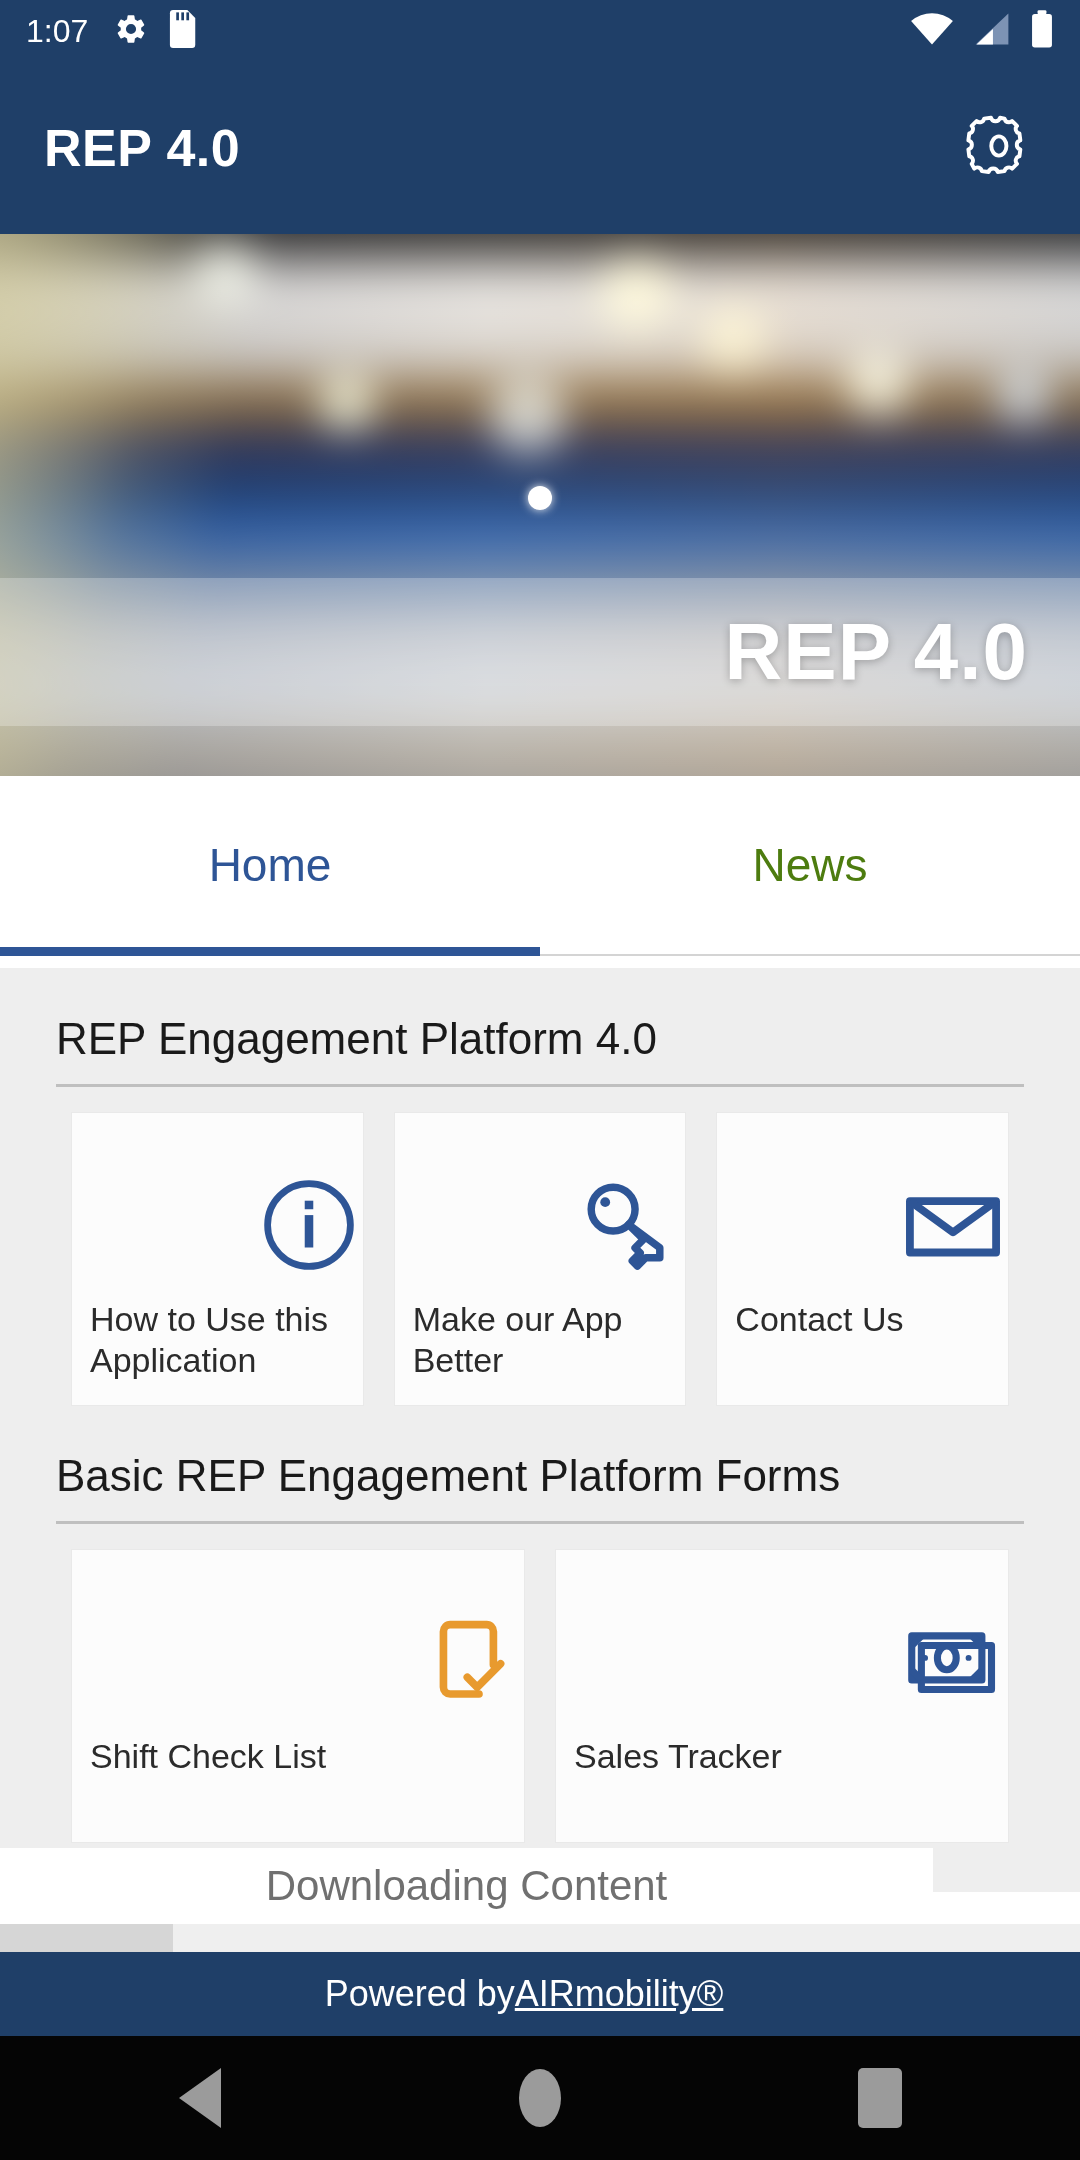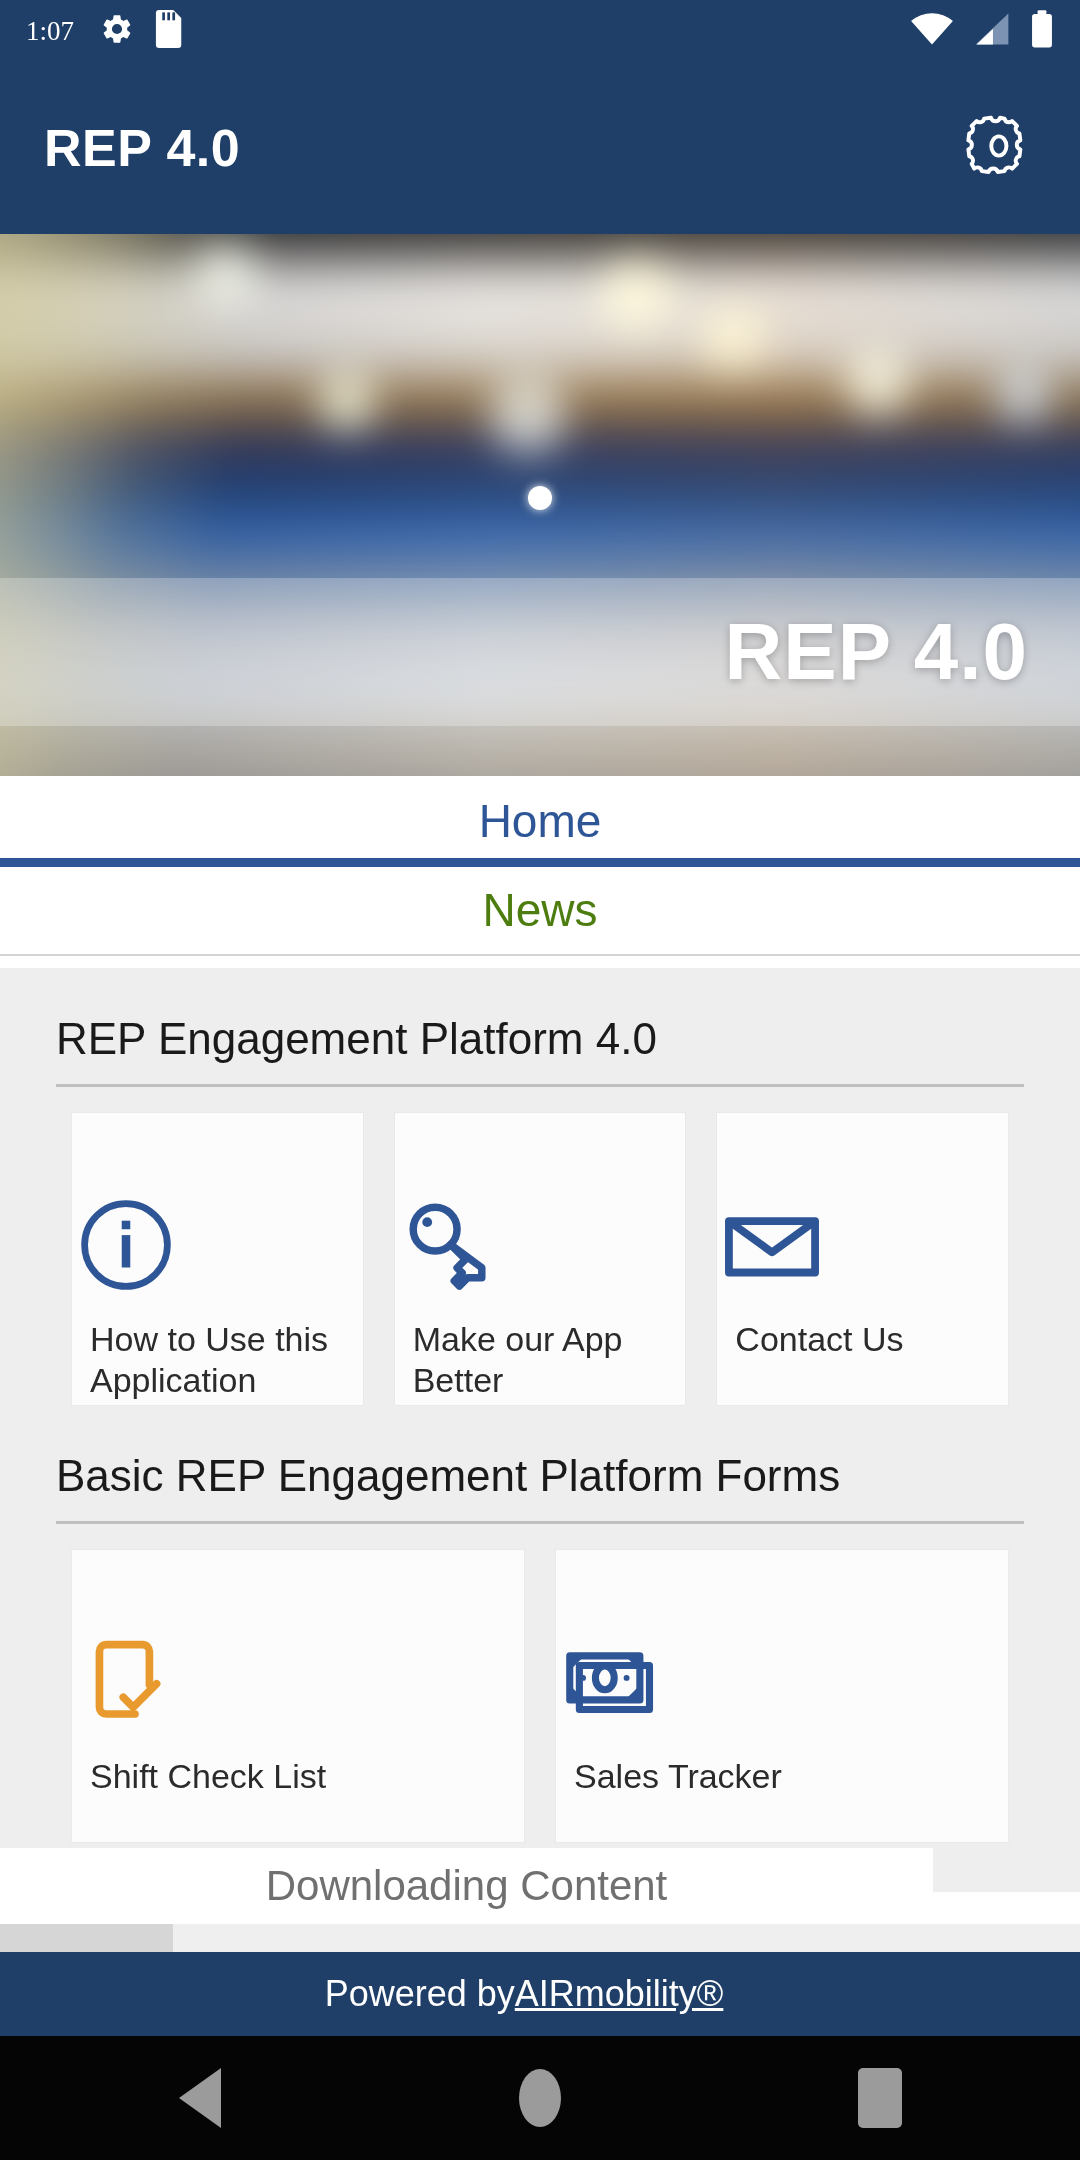--- a/index.html
+++ b/index.html
@@ -10,21 +10,21 @@
     overflow:hidden;
   }
   .phone { position:relative; width:1080px; height:2160px; background:#ffffff; }
 
   
   .statusbar {
     position:absolute; top:0; left:0; width:1080px; height:62px;
     background:#1f3f68; color:#ffffff;
     display:flex; align-items:center; padding:0 26px;
   }
-  .sb-time { font-size:27px; font-weight:400; letter-spacing:0px; line-height:1;font-family:Liberation Serif, serif; }
+  .sb-time { font-size:32px; font-weight:400; letter-spacing:0px; line-height:1; }
   .sb-left-icons { display:flex; align-items:center; gap:18px; margin-left:26px; }
   .sb-spacer { flex:1; }
   .sb-right-icons { display:flex; align-items:center; gap:18px; }
   .ico { display:block; }
 
   
   .appbar {
     position:absolute; top:62px; left:0; width:1080px; height:172px;
     background:#1f3f68; color:#fff;
     display:flex; align-items:center; padding:0 44px;
@@ -85,21 +85,21 @@
     padding-right:52px;
   }
   .hero-title {
     color:#ffffff; font-size:80px; font-weight:700; letter-spacing:1px;
     text-shadow:0 2px 8px rgba(0,0,0,0.25);
   }
 
   
   .tabs {
     position:absolute; top:776px; left:0; width:1080px; height:180px;
-    background:#ffffff; display:flex; border-bottom:2px solid #d4d4d4;flex-direction:column;
+    background:#ffffff; display:flex; border-bottom:2px solid #d4d4d4;
   }
   .tab {
     flex:1; display:flex; align-items:center; justify-content:center;
     font-size:46px; color:#4d7c0f; position:relative; cursor:pointer;
   }
   .tab.active { color:#2e5596; }
   .tab.active::after {
     content:""; position:absolute; bottom:-2px; left:0; width:100%; height:9px;
     background:#2e5596;
   }
@@ -112,22 +112,22 @@
   .section-title {
     font-size:44px; font-weight:400; color:#1a1a1a;
     padding-top:46px; padding-bottom:20px; padding-left:56px;
   }
   .section-rule {
     height:3px; background:#bfbfbf; margin:0 56px 26px 56px;
   }
   .card-row { display:flex; gap:32px; padding:0 72px; }
   .card {
     flex:1; background:#fcfcfc; height:292px;
-    display:flex; flex-direction:column; align-items:flex-start;
-    padding-top:68px; cursor:pointer;
+    display:flex; flex-direction:column; align-items:flex-end;
+    padding-top:48px; cursor:pointer;
     box-shadow:0 0 0 1px rgba(0,0,0,0.02);
   }
   .card-icon { height:128px; display:flex; align-items:center; justify-content:center; }
   .card-label {
     margin-top:10px; width:100%; padding:0 18px;
     font-size:34px; color:#2b2b2b; line-height:1.22; text-align:left;
   }
 
   
   .dl-overlay {

